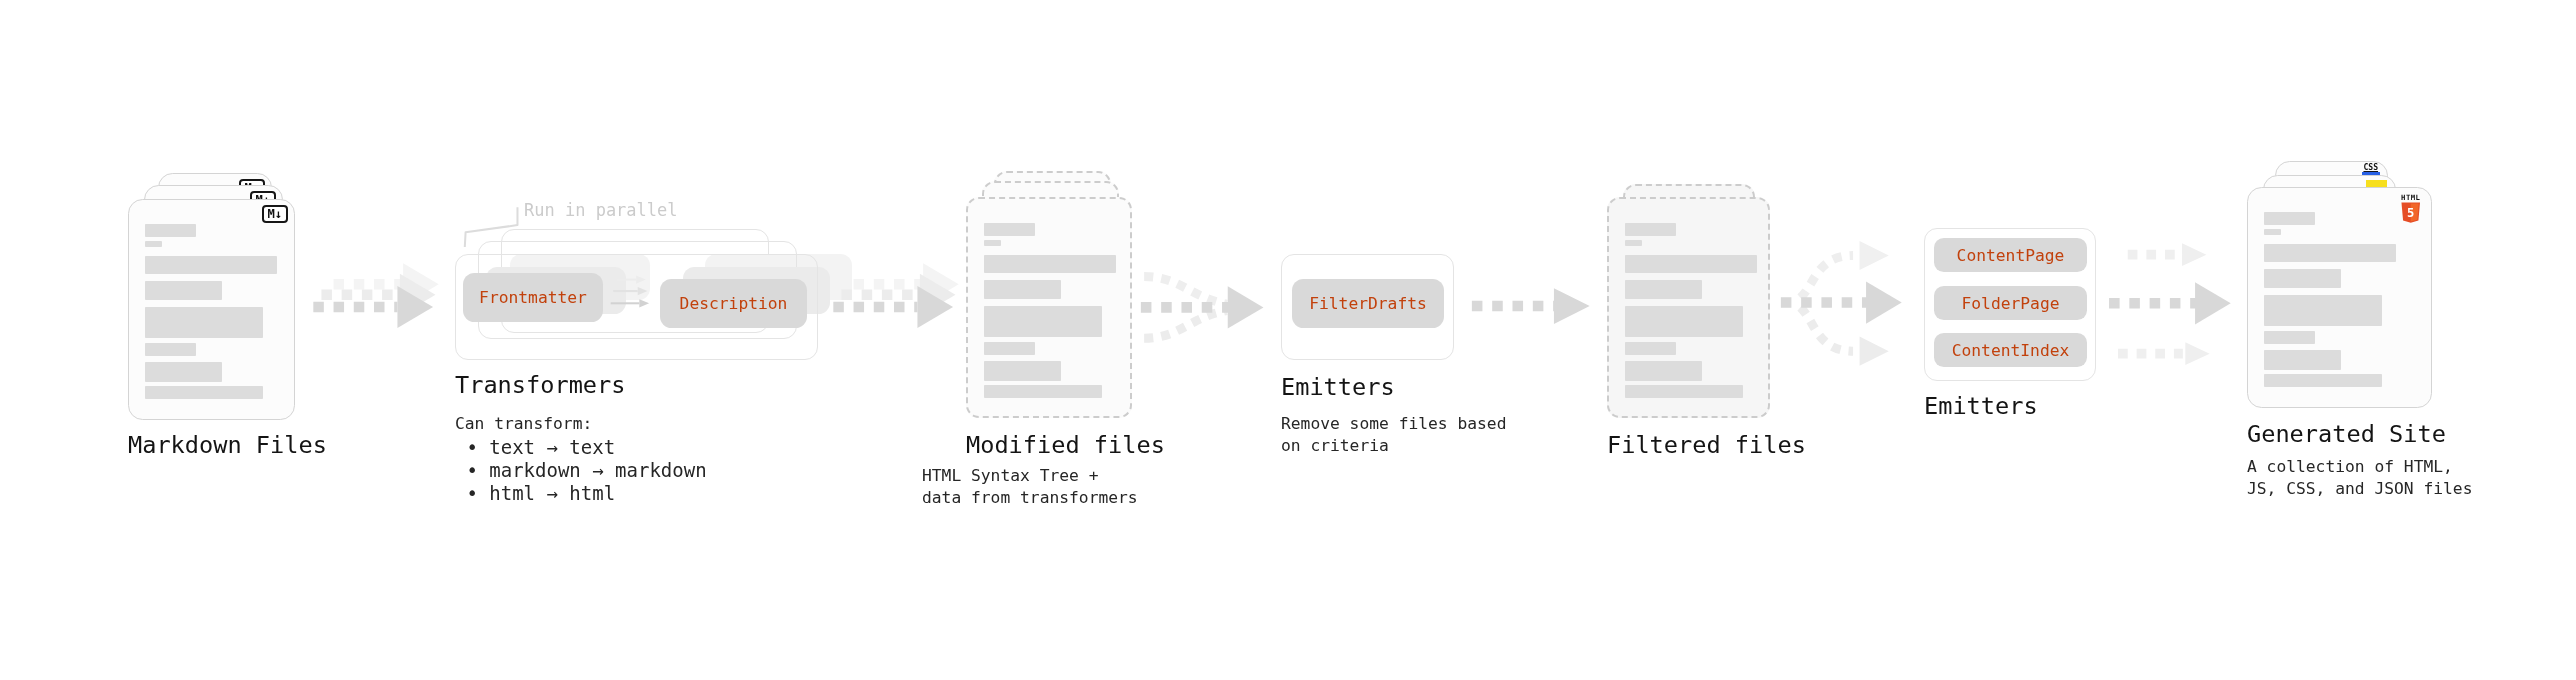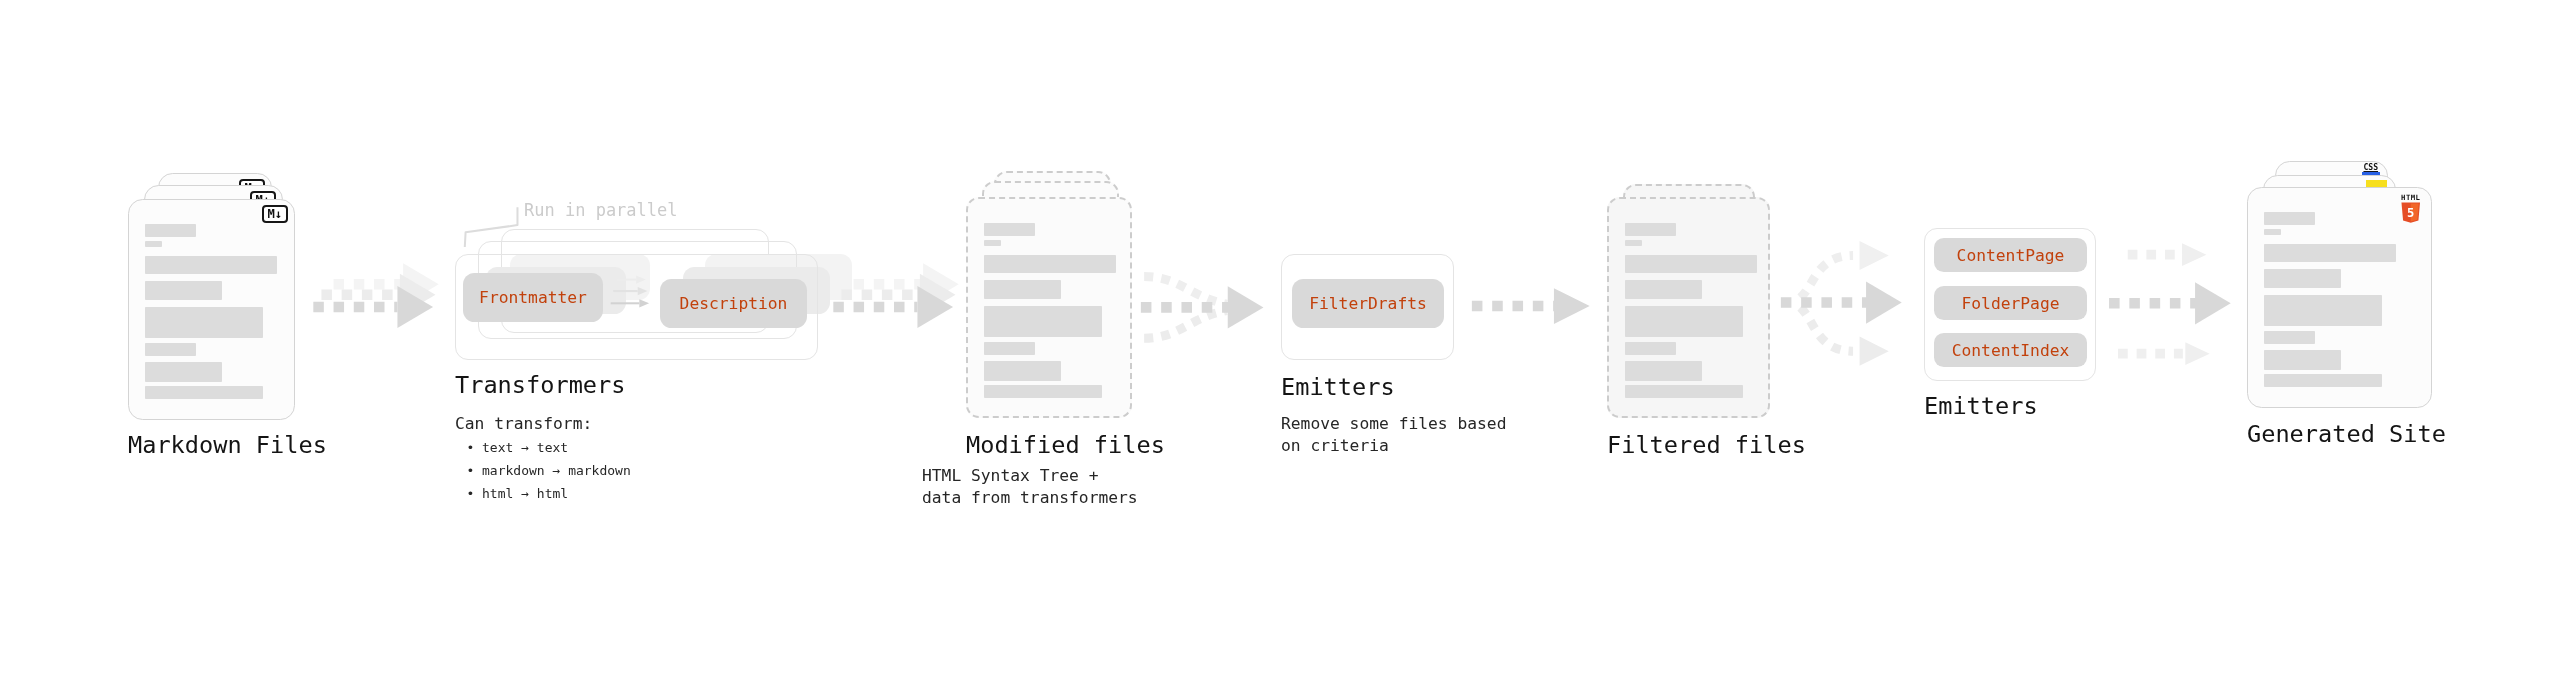--- a/index.html
+++ b/index.html
@@ -40,21 +40,21 @@
   .chip{
     position:absolute;background:#d9d9d9;border-radius:11.4px;color:#c2410c;font-size:16.3px;
     display:flex;align-items:center;justify-content:center;white-space:nowrap;
   }
   .chip.small{border-radius:9.8px;}
   .chip.ghost2{background:#ebebeb;color:transparent;}
   .chip.ghost3{background:#f3f3f3;color:transparent;}
   
   .stage-label{position:absolute;font-size:23.6px;line-height:1.15;color:#141414;white-space:nowrap;}
   .stage-desc{position:absolute;font-size:16.3px;line-height:22px;color:#262626;white-space:nowrap;}
-  .bullets{position:absolute;font-size:13px;line-height:23px;color:#262626;white-space:nowrap;padding-left:11.4px;}
+  .bullets{position:absolute;font-size:19px;line-height:23px;color:#262626;white-space:nowrap;padding-left:11.4px;}
   .annotation{position:absolute;font-size:17px;color:#cbcbcb;white-space:nowrap;}
   .arrow-svg{position:absolute;overflow:visible;}
 </style>
 </head>
 <body>
 
 <div class="canvas">
 
   <div class="card solid z1" style="left:158px;top:173px;width:114px;height:221px">
     <div class="md-badge">M↓</div>
@@ -226,15 +226,19 @@
       <div class="bar"></div>
       <div class="bar"></div>
       <div class="bar"></div>
       <div class="bar"></div>
       <div class="bar"></div>
       <div class="bar"></div>
       <div class="bar"></div>
     </div>
   </div>
   <div class="stage-label" style="left:2247px;top:421px">Generated Site</div>
+  <div class="stage-desc" style="left:2247px;top:456px">
+    <div>A collection of HTML,</div>
+    <div>JS, CSS, and JSON files</div>
+  </div>
 
 </div>
 
 
 </body></html>

